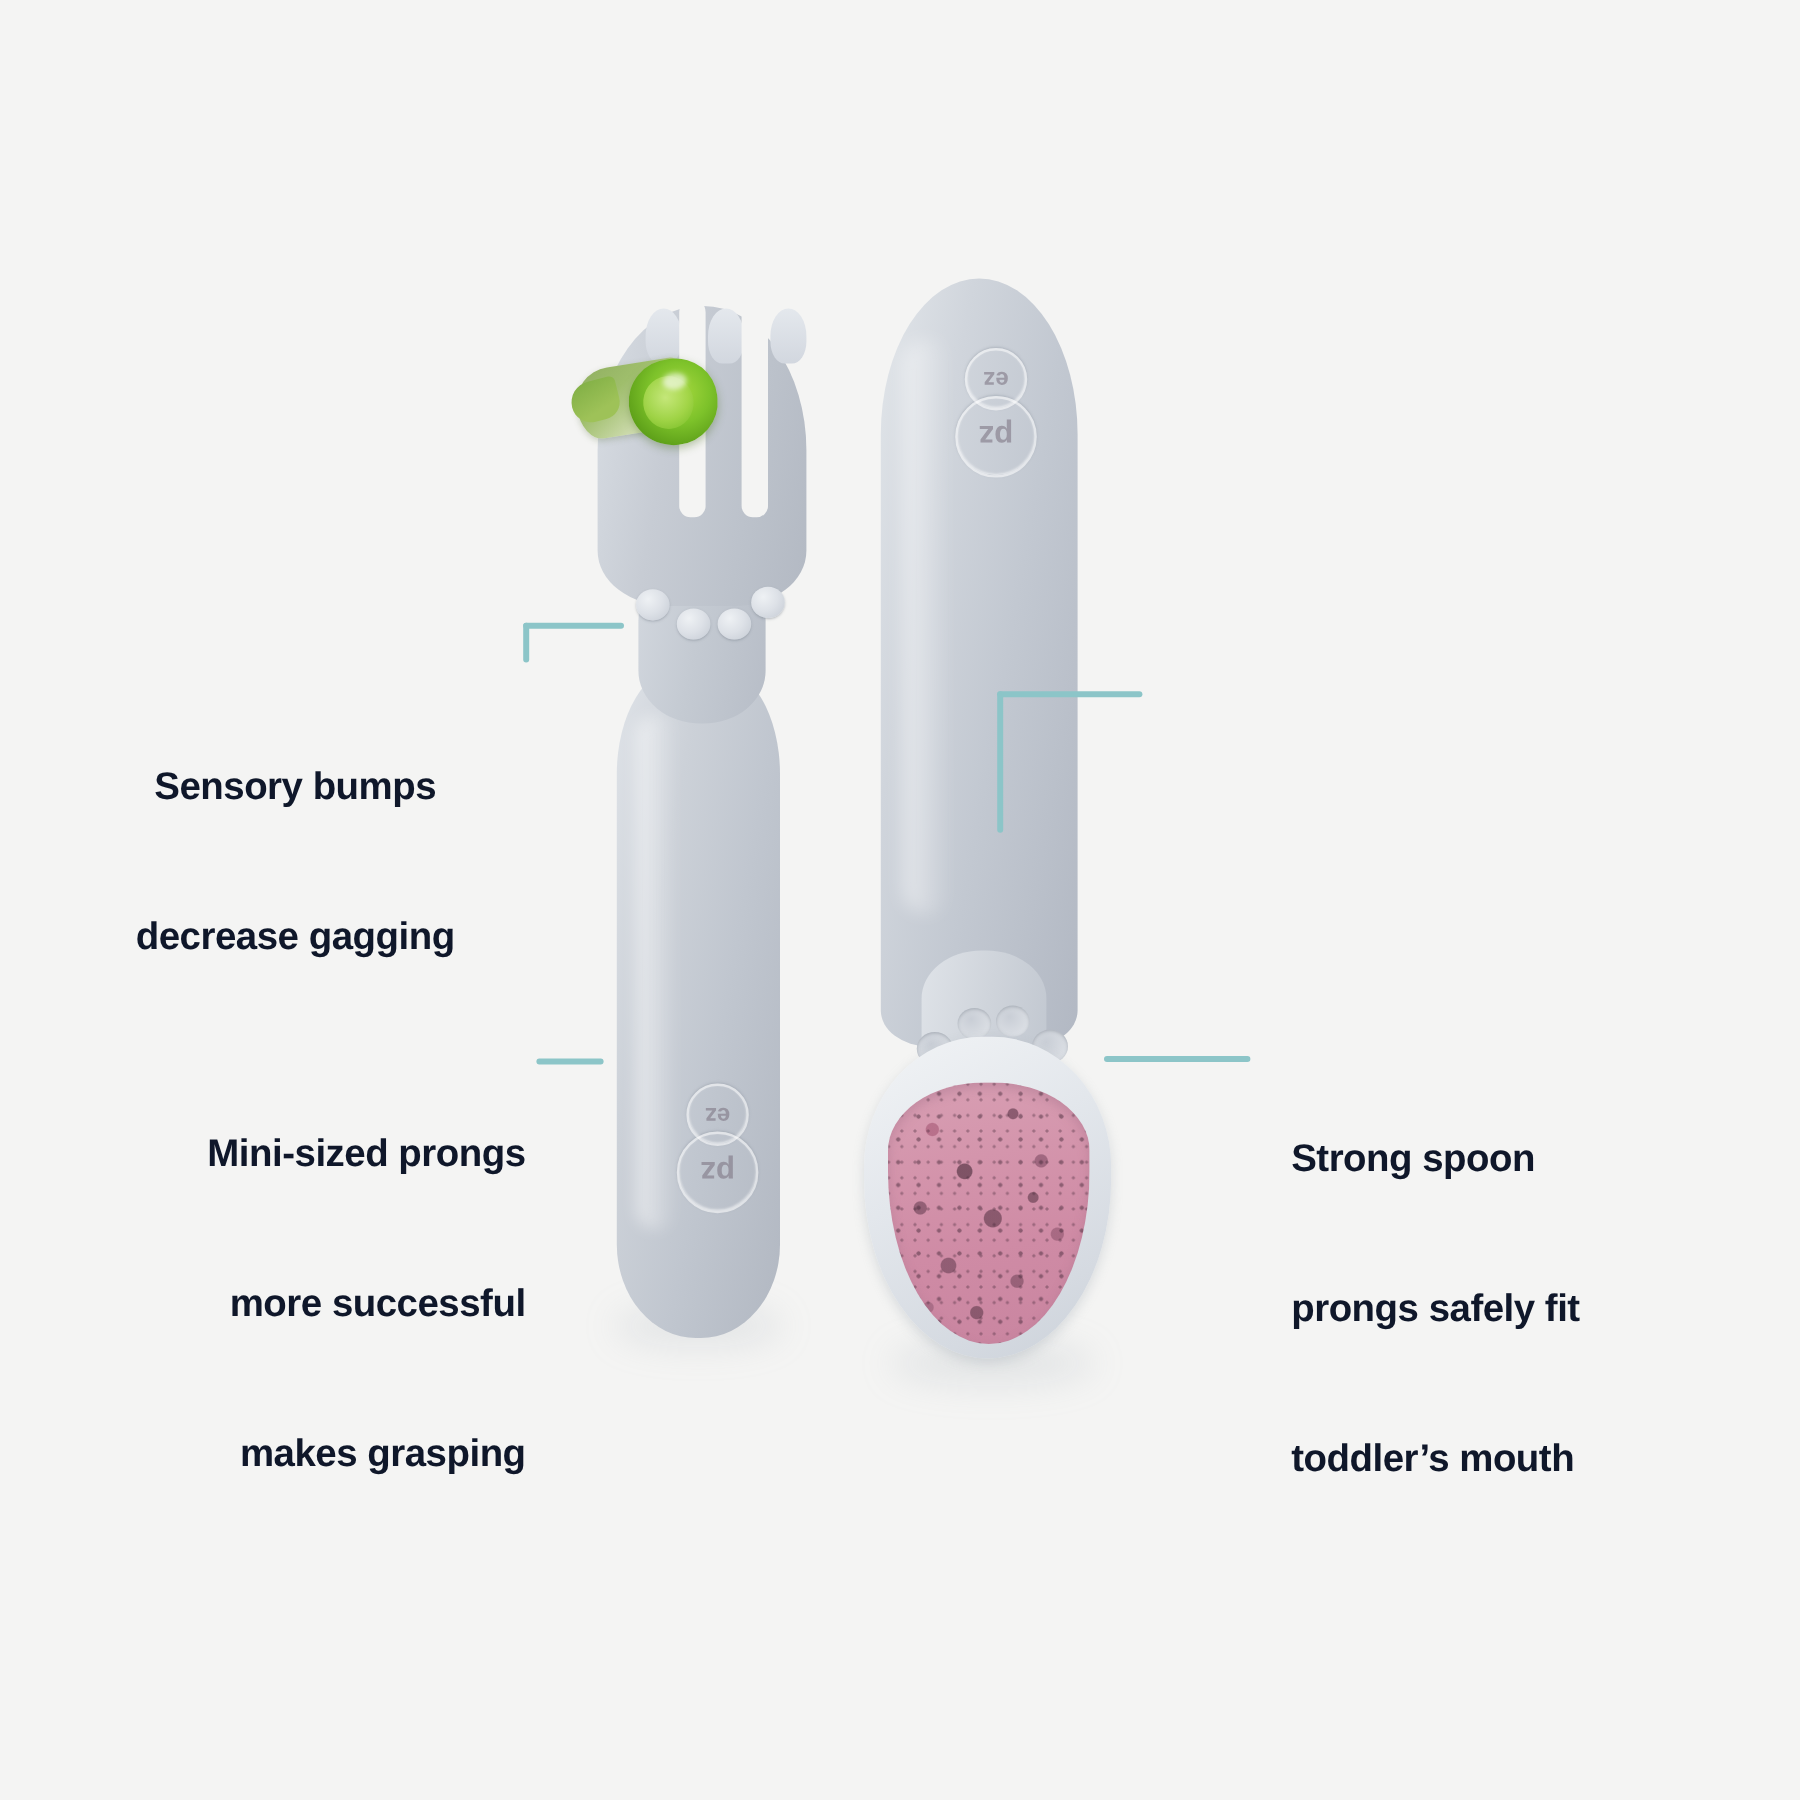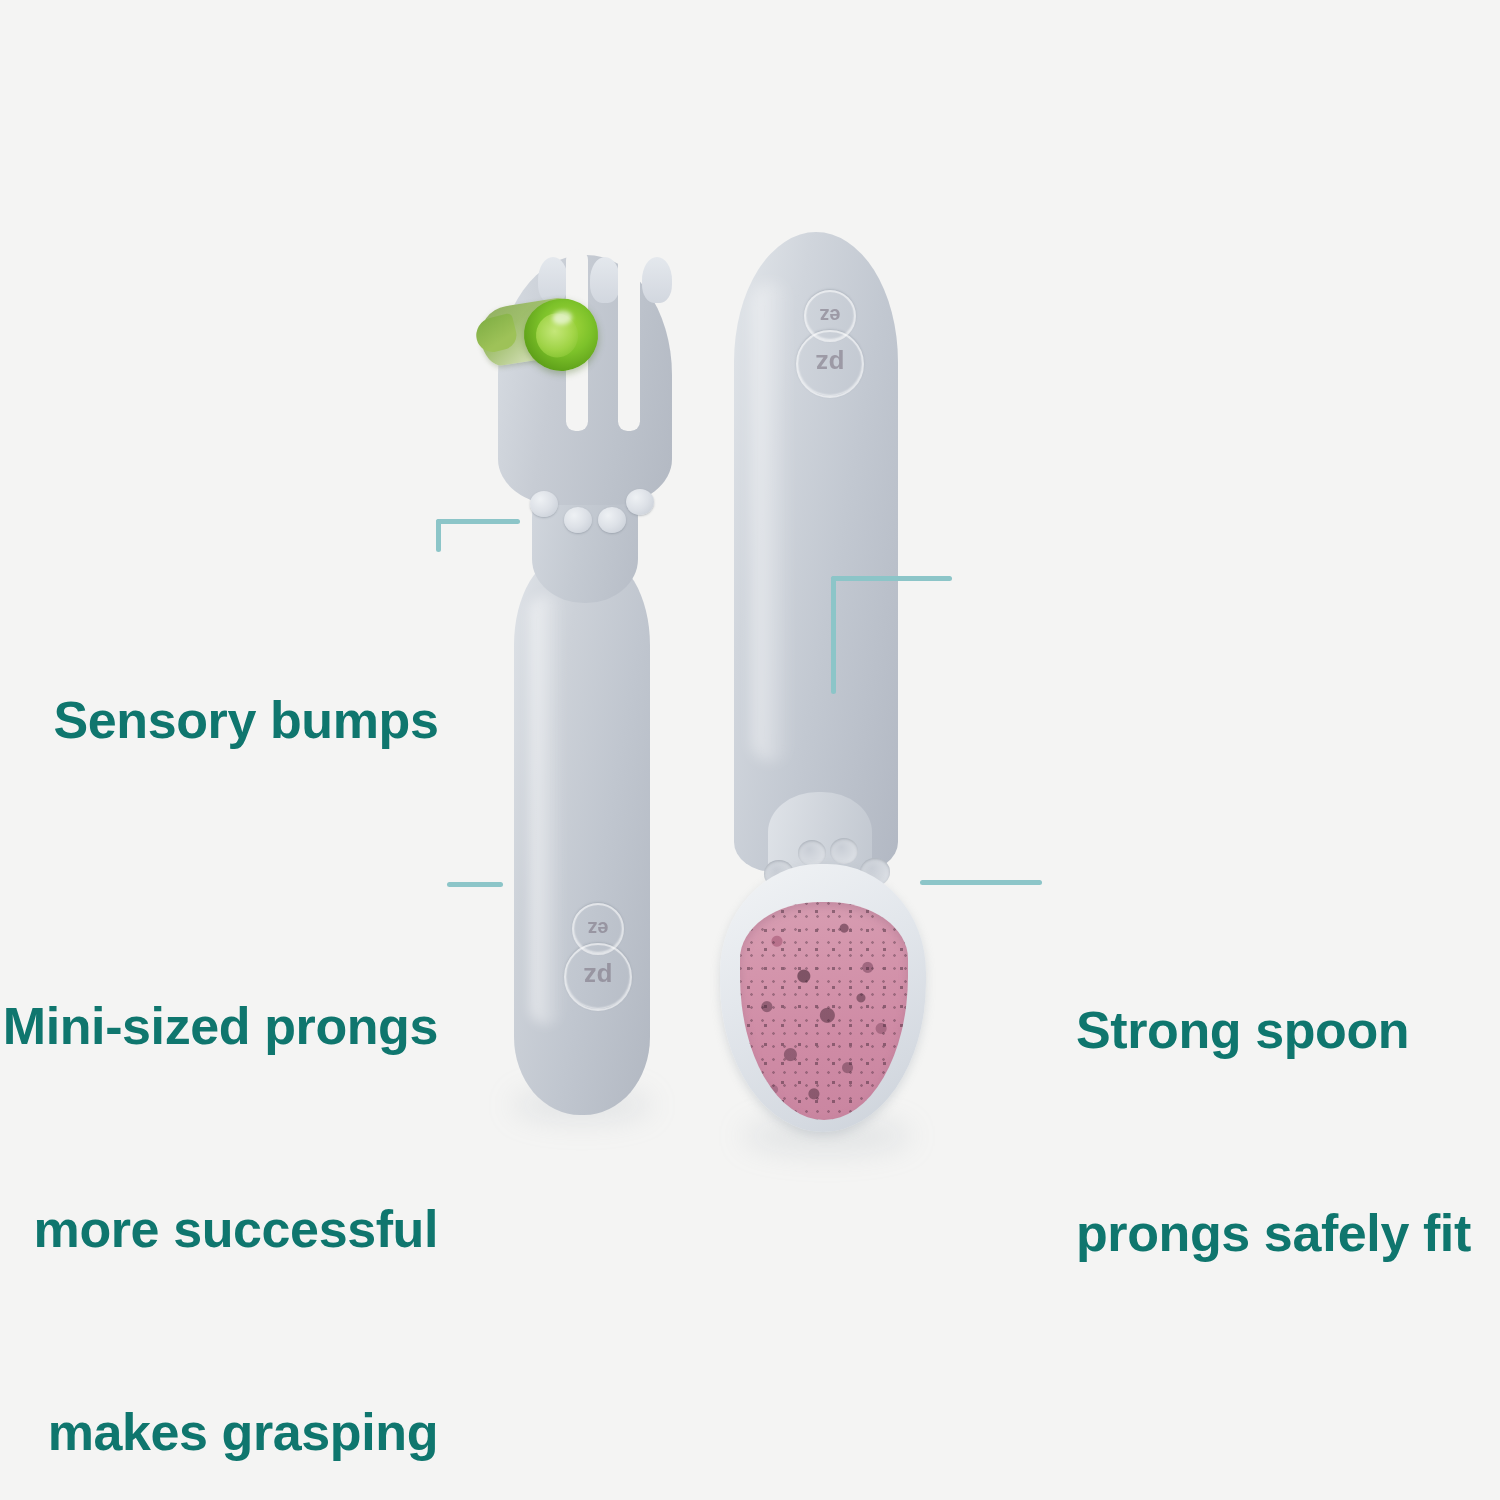--- a/index.html
+++ b/index.html
@@ -19,23 +19,23 @@
     position: absolute;
     inset: 0;
     width: 1500px;
     height: 1500px;
     background: #f4f4f3;
   }
 
   
   .callout {
     position: absolute;
-    color: #0f766e;
+    color: #0f172a;
     font-weight: 700;
-    font-size: 52px;
+    font-size: 32px;
     line-height: 1.30;
     letter-spacing: -0.4px;
     white-space: pre;
   }
   .callout .line { display: block; }
 
   #callout-sensory-bumps {
     left: 0px;
     top: 552px;
     width: 492px;
@@ -423,27 +423,29 @@
 
   <div id="connector-sensory-h" class="connector h"></div>
   <div id="connector-sensory-v" class="connector v"></div>
   <div id="connector-nylon-v" class="connector v"></div>
   <div id="connector-nylon-h" class="connector h"></div>
   <div id="connector-mini" class="connector h"></div>
   <div id="connector-narrow" class="connector h"></div>
 
   <div id="callout-sensory-bumps" class="callout">
     <span class="line">Sensory bumps</span>
+    <span class="line">decrease gagging</span>
   </div>
 
 
   <div id="callout-mini-handle" class="callout">
     <span class="line">Mini-sized prongs</span>
     <span class="line">more successful</span>
     <span class="line">makes grasping</span>
   </div>
 
   <div id="callout-narrow-spoon" class="callout">
     <span class="line">Strong spoon</span>
     <span class="line">prongs safely fit</span>
+    <span class="line">toddler’s mouth</span>
   </div>
 
 </div>
 
 </body></html>

